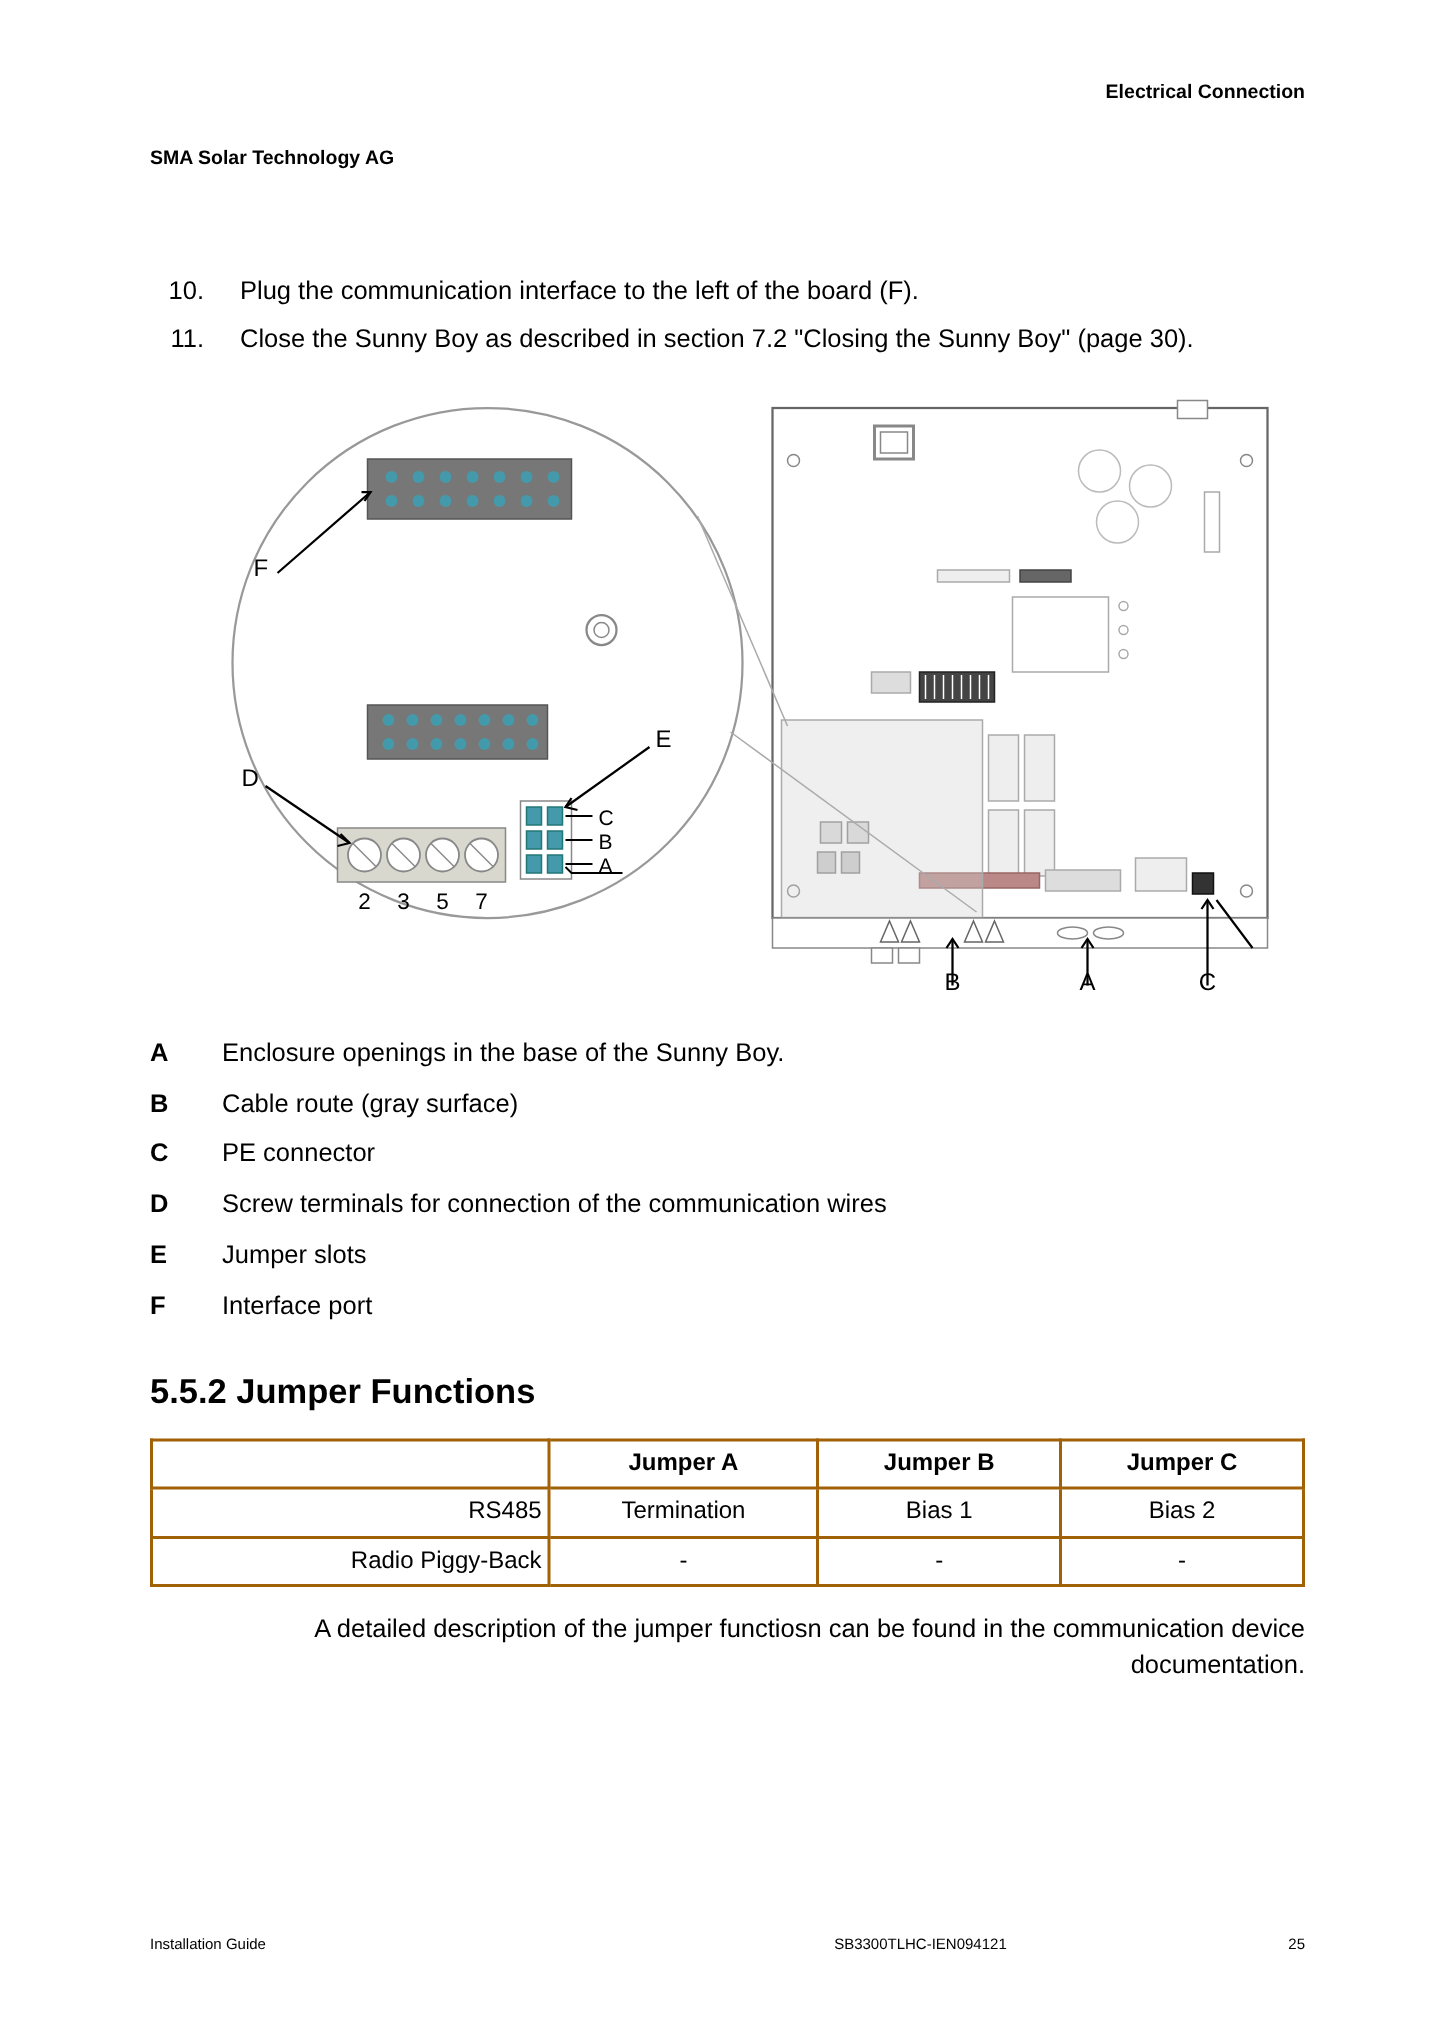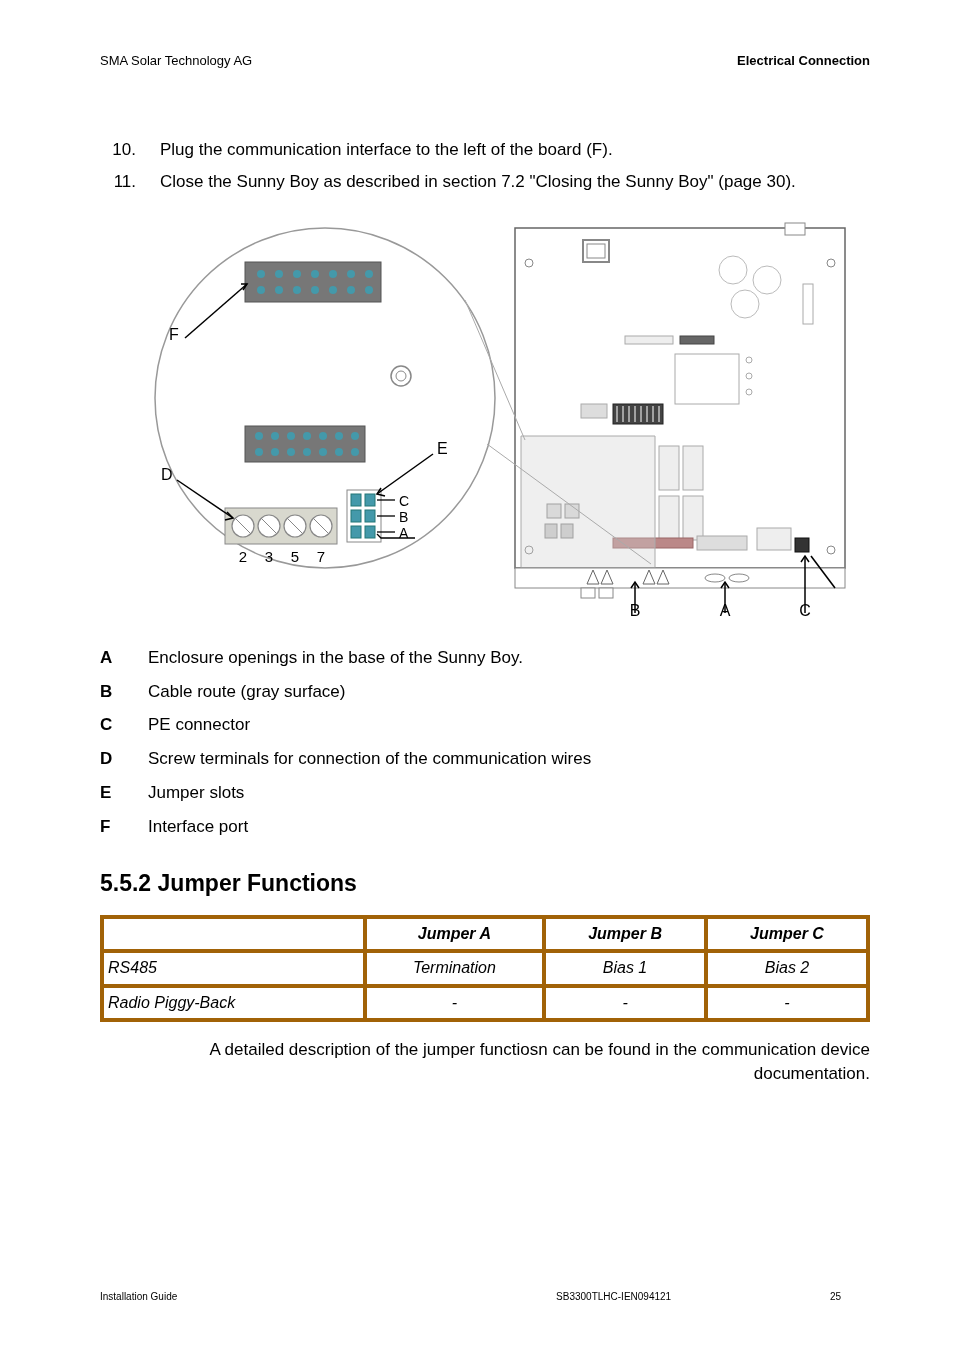--- a/index.html
+++ b/index.html
@@ -13,21 +13,21 @@
     position: relative;
     padding: 52px 84px 48px 100px;
     line-height: 1.4;
   }
   .header {
     display: flex;
     justify-content: space-between;
     font-size: 13px;
     margin-bottom: 68px;
   }
-  .header-left { font-weight: normal; }
+  .header-left { font-weight: bold; margin-top: 44px; }
   .header-right { font-weight: bold; }
   .ol {
     list-style: none;
     margin-bottom: 24px;
   }
   .ol li {
     display: flex;
     gap: 24px;
     margin-bottom: 8px;
   }
@@ -50,40 +50,39 @@
     font-size: 23px;
     font-weight: bold;
     margin-bottom: 16px;
   }
   table.jumper {
     border-collapse: collapse;
     width: 100%;
     margin-bottom: 16px;
   }
   table.jumper th, table.jumper td {
-    border: 4px solid #a16207;
+    border: 2px solid #a16207;
     padding: 4px 4px;
     text-align: center;
     font-size: 16px;
     height: 30px;
-    font-style: italic;
   }
   table.jumper th { font-weight: bold; }
-  table.jumper td.first { text-align: left; }
+  table.jumper td.first { text-align: right; }
   .para { margin-bottom: 12px; text-align: right; }
   .footer {
     position: absolute;
     bottom: 48px;
     left: 100px;
     right: 84px;
     display: flex;
     justify-content: space-between;
     font-size: 10px;
   }
-  .footer .page { width: 40px; }
+  .footer .page { width: 40px; text-align: right; }
   .footer .doc { text-align: center; flex: 1; margin-left: 220px; }
 </style>
 </head>
 <body>
 
 <div class="header">
   <span class="header-left">SMA Solar Technology AG</span>
   <span class="header-right">Electrical Connection</span>
 </div>
 

